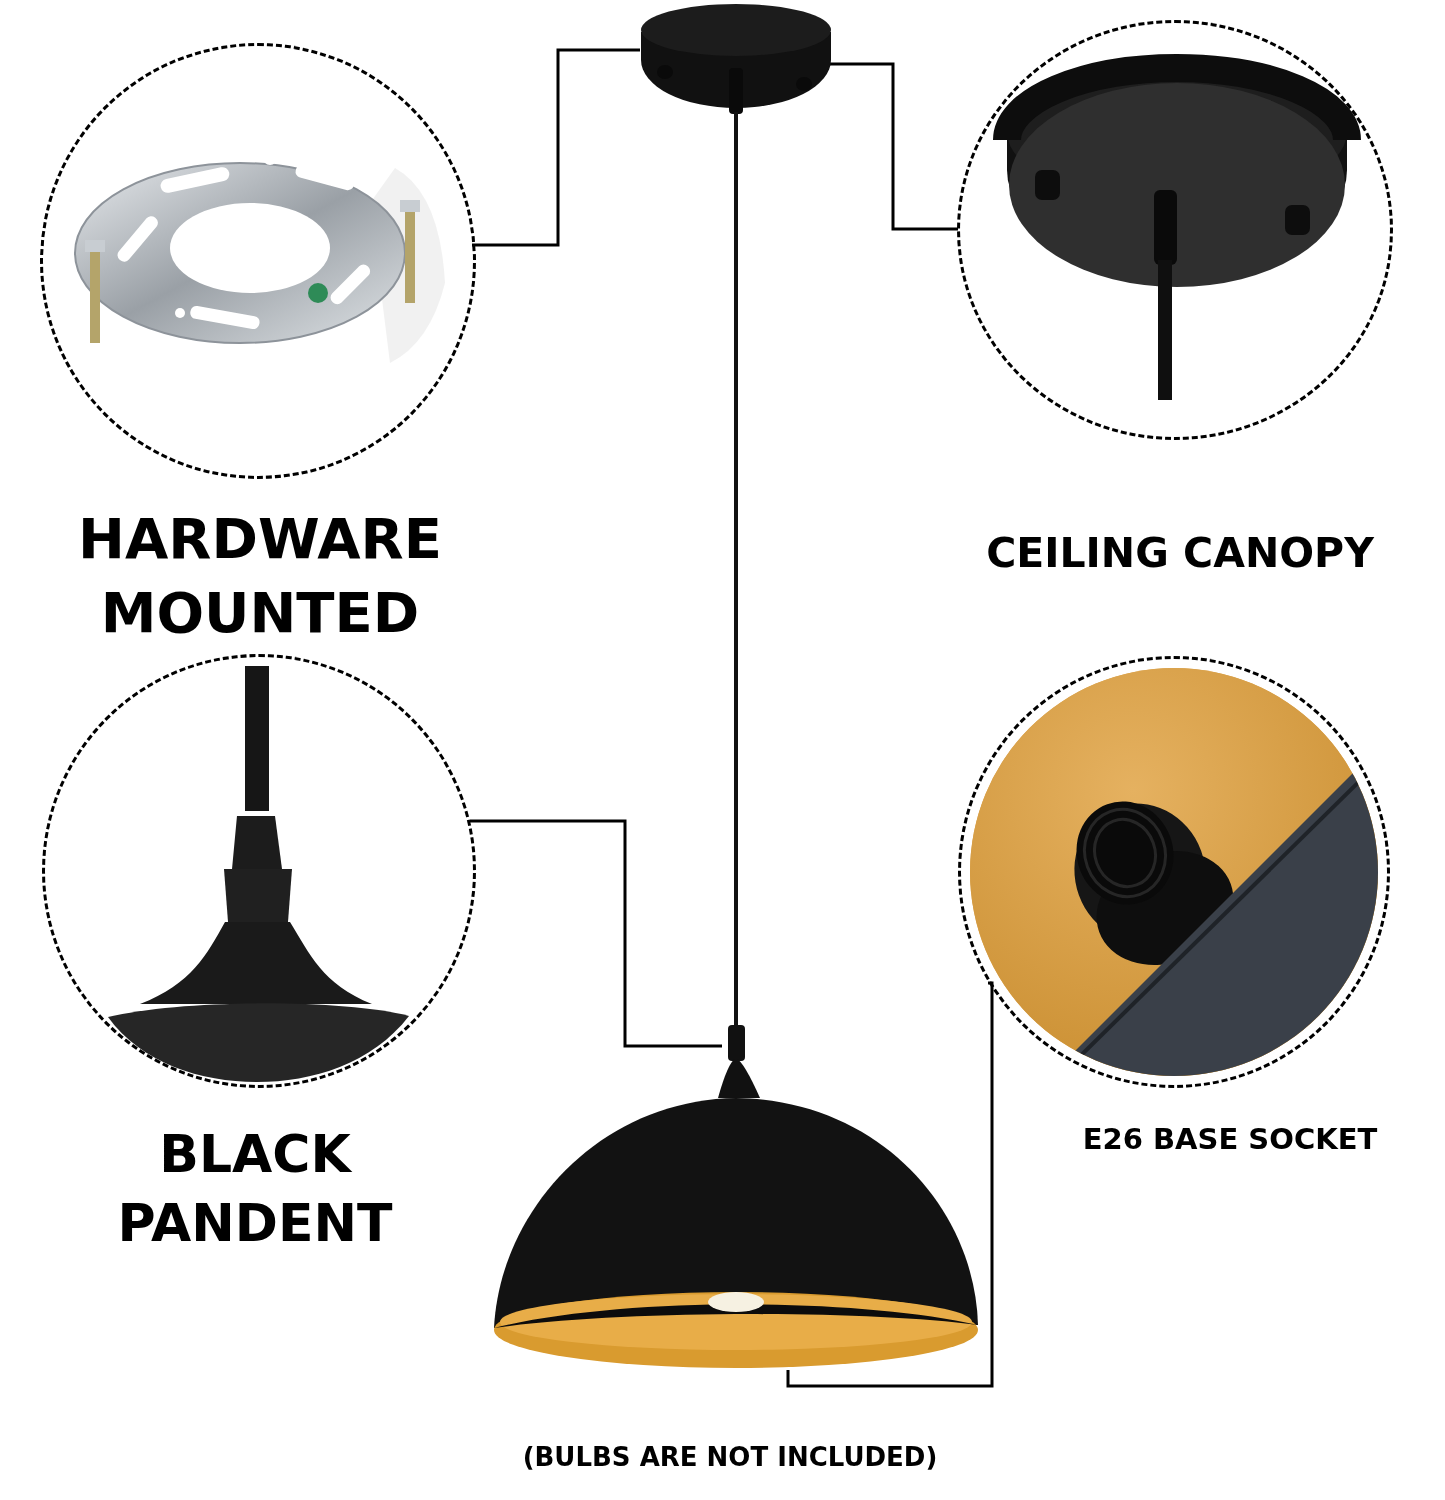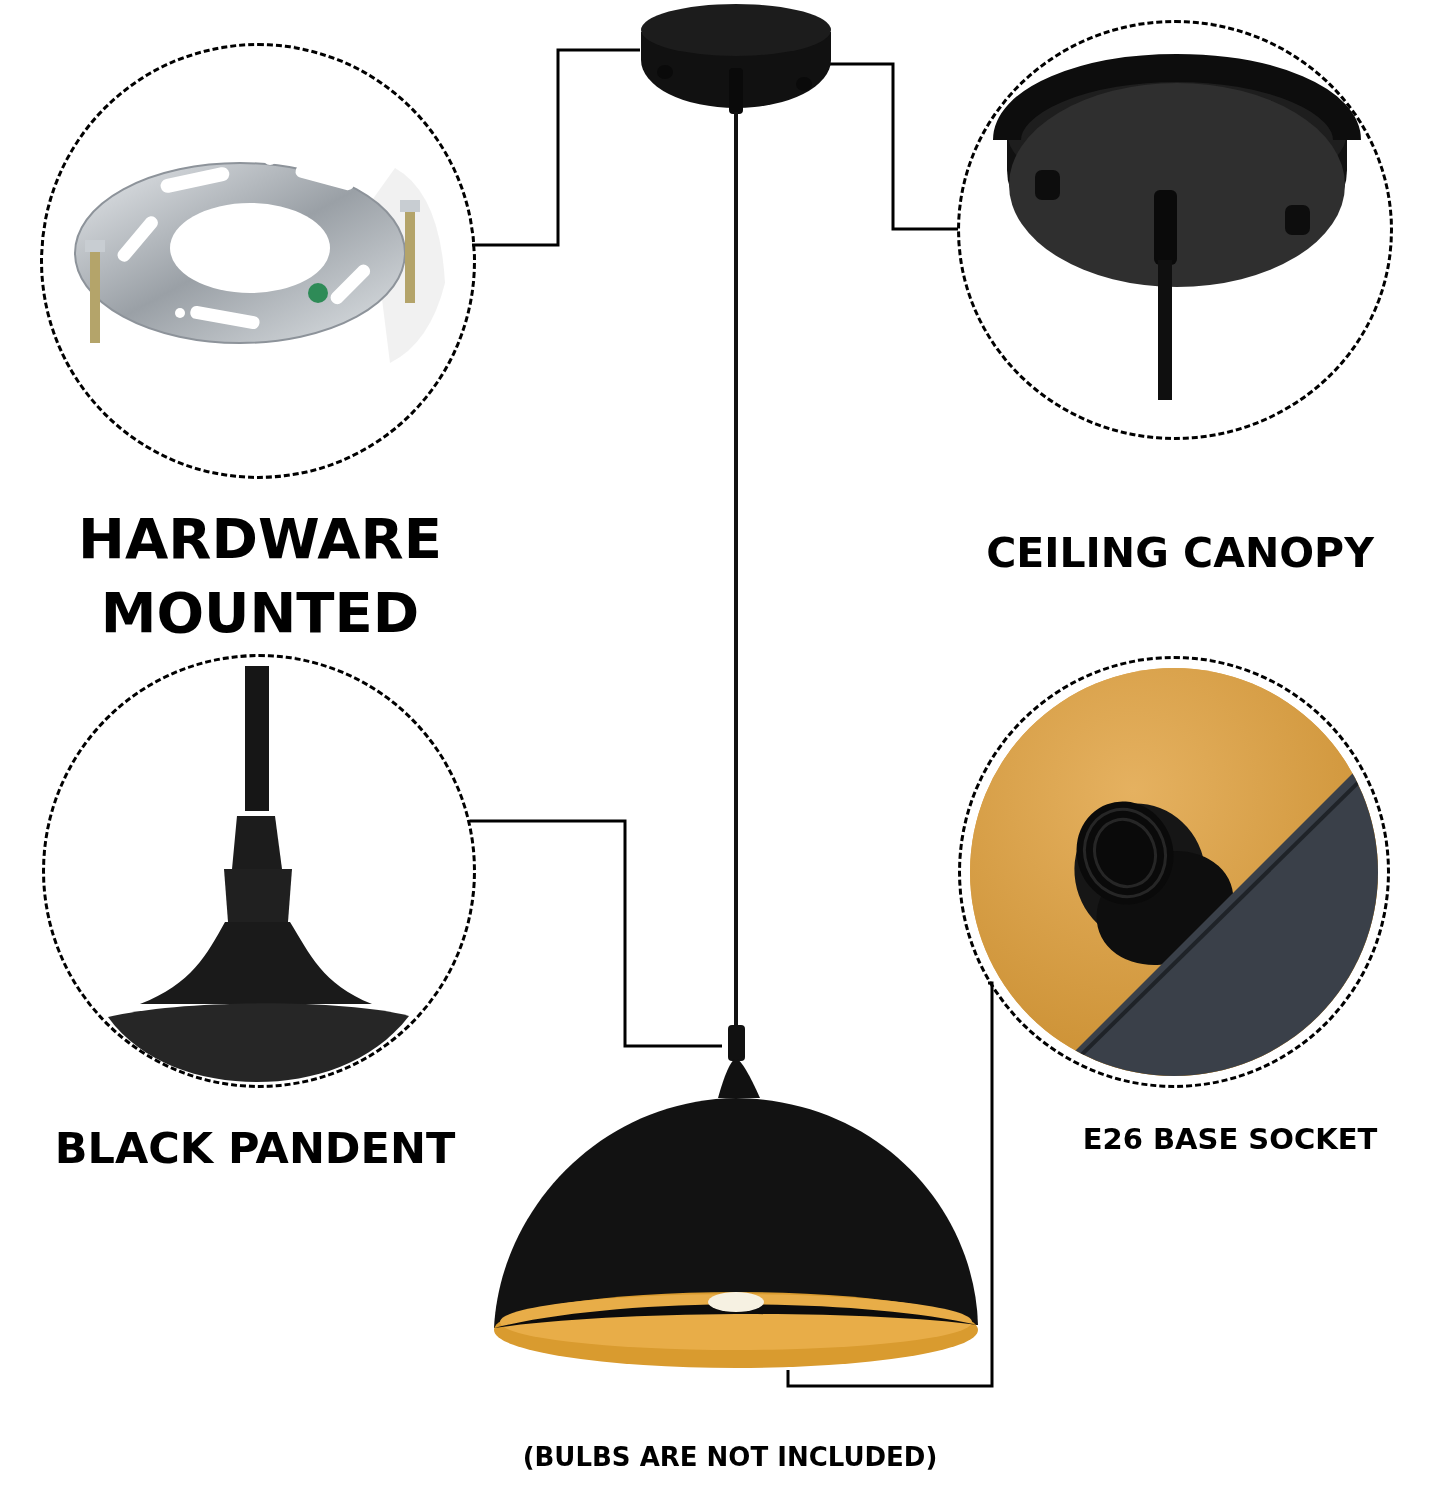--- a/index.html
+++ b/index.html
@@ -115,21 +115,21 @@
   </div>
 
   <div class="label" style="left:0px;top:502px;width:520px;font-size:56px;">
     <div>HARDWARE MOUNTED</div>
   </div>
 
   <div class="label" style="left:970px;top:502px;width:420px;font-size:41px;margin-top:24px;">
     <div>CEILING CANOPY</div>
   </div>
 
-  <div class="label" style="left:40px;top:1120px;width:430px;font-size:43px;">
+  <div class="label" style="left:40px;top:1120px;width:430px;font-size:52px;">
     <div>BLACK PANDENT</div>
   </div>
 
   <div class="label" style="left:1015px;top:1120px;width:430px;font-size:29px;">
     <div>E26 BASE SOCKET</div>
   </div>
 
   <div class="label" style="left:360px;top:1440px;width:740px;font-size:26px;">(BULBS ARE NOT INCLUDED)</div>
 
 </div>

